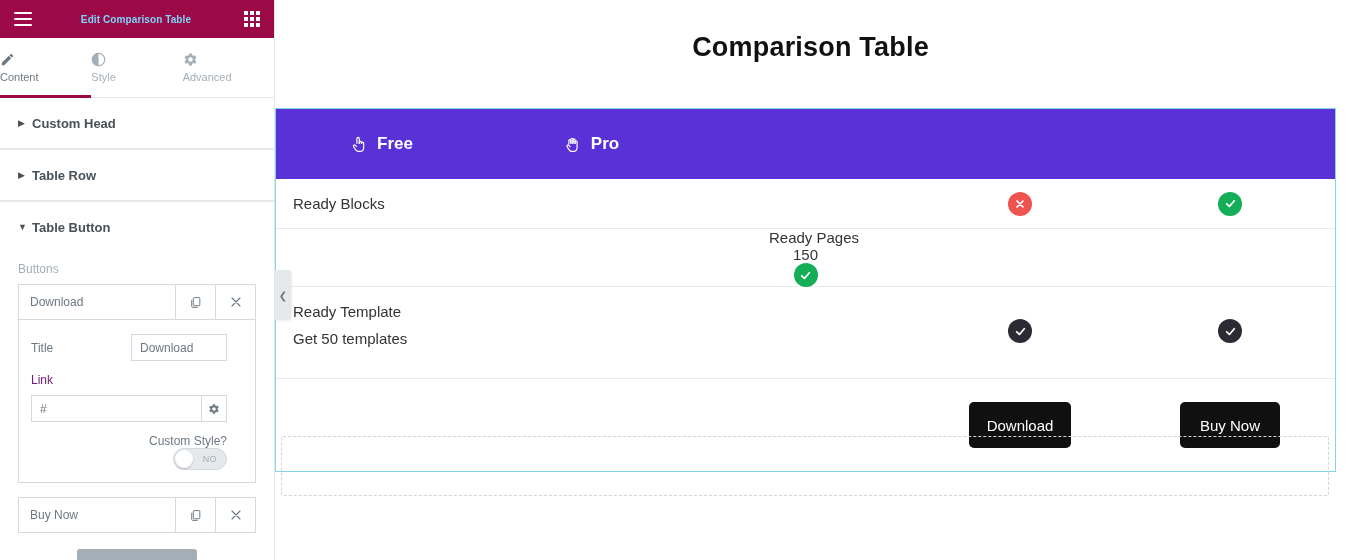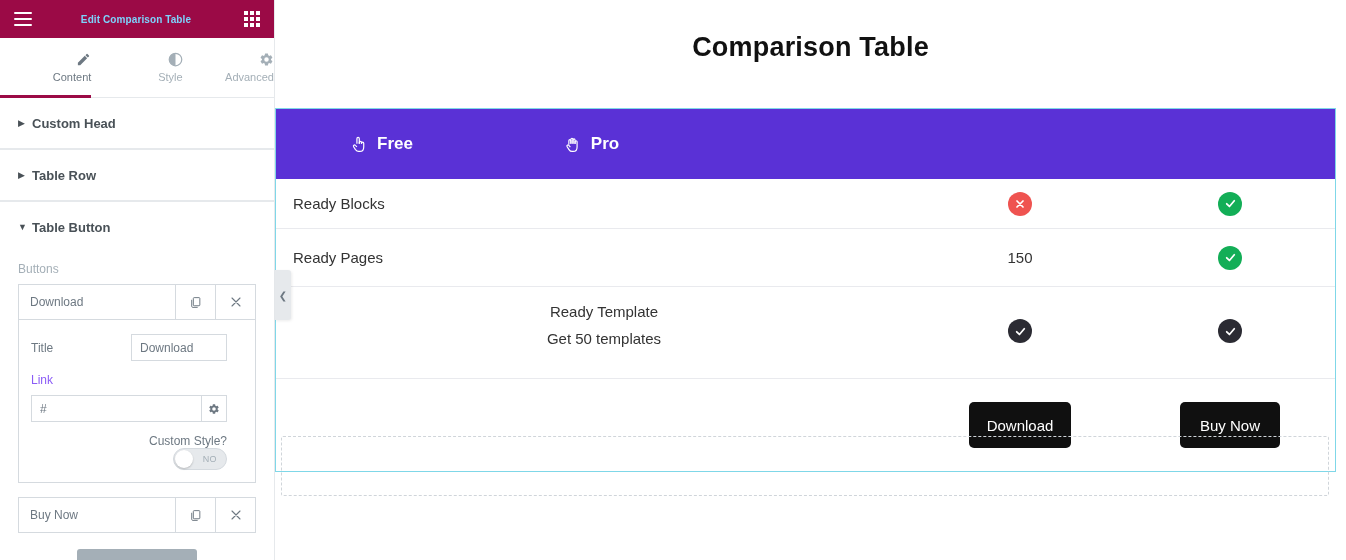--- a/index.html
+++ b/index.html
@@ -28,21 +28,21 @@
     flex: 1; text-align: center; color: #7dd3fc; font-size: 10px;
     font-weight: 600; letter-spacing: .1px; margin-left: -4px;
   }
   .grid-icon { width: 16px; height: 16px; display: grid;
     grid-template-columns: repeat(3, 4px); grid-template-rows: repeat(3, 4px);
     gap: 2px; cursor: pointer; }
   .grid-icon i { display: block; width: 4px; height: 4px; background: #ffffff; }
 
   .tabs { display: flex; height: 60px; background: #ffffff; border-bottom: 1px solid #e6e9ec; }
   .tab {
-    flex: 1; display: flex; flex-direction: column; align-items: flex-end;
+    flex: 1; display: flex; flex-direction: column; align-items: flex-start;
     justify-content: center; gap: 4px; cursor: pointer;
     color: #a4afb7; font-size: 11px; position: relative;
   }
   .tab .tab-ico { font-size: 15px; line-height: 1; display: block; }
   .tab.active { color: #6d7882; }
   .tab.active::after {
     content: ""; position: absolute; left: 0; right: 0; bottom: -1px;
     height: 3px; background: #9b0a46;
   }
   .tab svg { display: block; }
@@ -78,21 +78,21 @@
   }
   .ctl-row { display: flex; align-items: center; margin-bottom: 12px; }
   .ctl-row .ctl-label { width: 100px; font-size: 12px; color: #6d7882; }
   .ctl-row .ctl-field { flex: 1; }
   .txt-input {
     width: 100%; height: 27px; border: 1px solid #d5dadf; background: #ffffff;
     font-size: 12px; color: #6d7882; padding: 0 8px;
     font-family: "Liberation Sans", sans-serif;
   }
   .link-stack { margin-bottom: 12px; }
-  .link-stack .ctl-label { font-size: 12px; color: #8b5cf6; margin-bottom: 8px; display: block; }
+  .link-stack .ctl-label { font-size: 12px; color: #701a75; margin-bottom: 8px; display: block; }
   .link-group { display: flex; }
   .link-group .txt-input { border-right: none; }
   .link-gear {
     width: 30px; height: 27px; border: 1px solid #d5dadf; background: #ffffff;
     display: flex; align-items: center; justify-content: center;
     color: #6d7882; cursor: pointer; font-size: 12px;
   }
   .toggle-row { display: flex; align-items: flex-end; justify-content: space-between; flex-direction: column; }
   .toggle-row .ctl-label { font-size: 12px; color: #6d7882; }
   .switch {
@@ -142,22 +142,22 @@
   .ct-col-feature { flex: 1; display: flex; align-items: center; gap: 11px; padding-left: 18px; }
   .ct-col { width: 210px; display: flex; align-items: center; justify-content: center; gap: 9px; }
   .ct-head .ct-txt { font-size: 17px; font-weight: 600; }
   .ct-head svg { display: block; }
 
   .ct-row { display: flex; align-items: center; border-bottom: 1px solid #e9eaee; background: #ffffff; }
   .ct-row .ct-feat { flex: 1; padding-left: 17px; font-size: 15px; color: #333333; }
   .ct-row .ct-feat .sub { display: block; margin-top: 10px; }
   .ct-row .ct-cell { width: 210px; display: flex; align-items: center; justify-content: center; font-size: 15px; color: #333333; }
   .row-h1 { height: 50px; }
-  .row-h2 { height: 58px; }
-  .row-h3 { height: 92px; align-items: flex-start; padding-top: 16px; text-align: center; }
+  .row-h2 { height: 58px; flex-direction: column; }
+  .row-h3 { height: 92px; align-items: flex-start; padding-top: 16px; }
   .row-h3 .ct-cell { padding-top: 16px; }
 
   .icon-circle { width: 24px; height: 24px; border-radius: 50%; display: flex;
     align-items: center; justify-content: center; }
   .icon-circle svg { display: block; }
 
   .ct-footer { display: flex; align-items: center; height: 92px; background: #ffffff; }
   .ct-footer .ct-feat { flex: 1; }
   .ct-footer .ct-cell { width: 210px; display: flex; align-items: center; justify-content: center; }
   .ct-btn {

